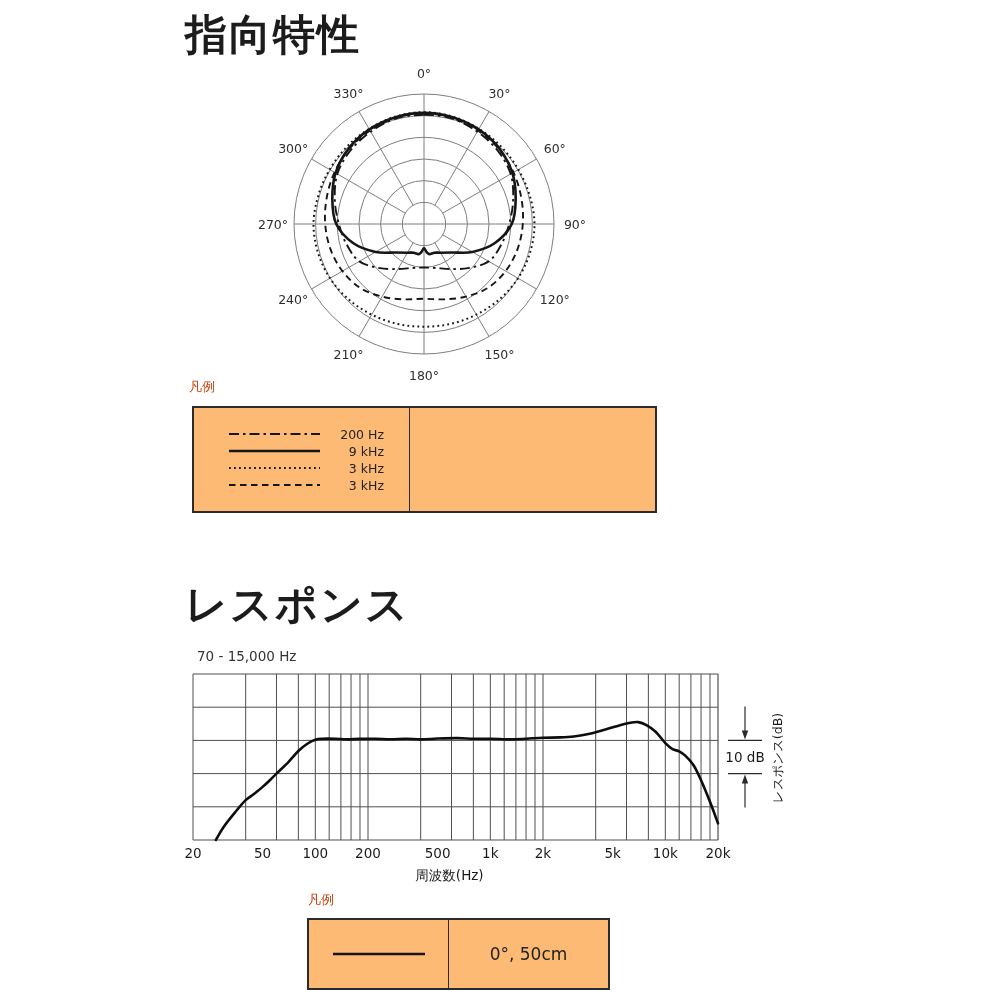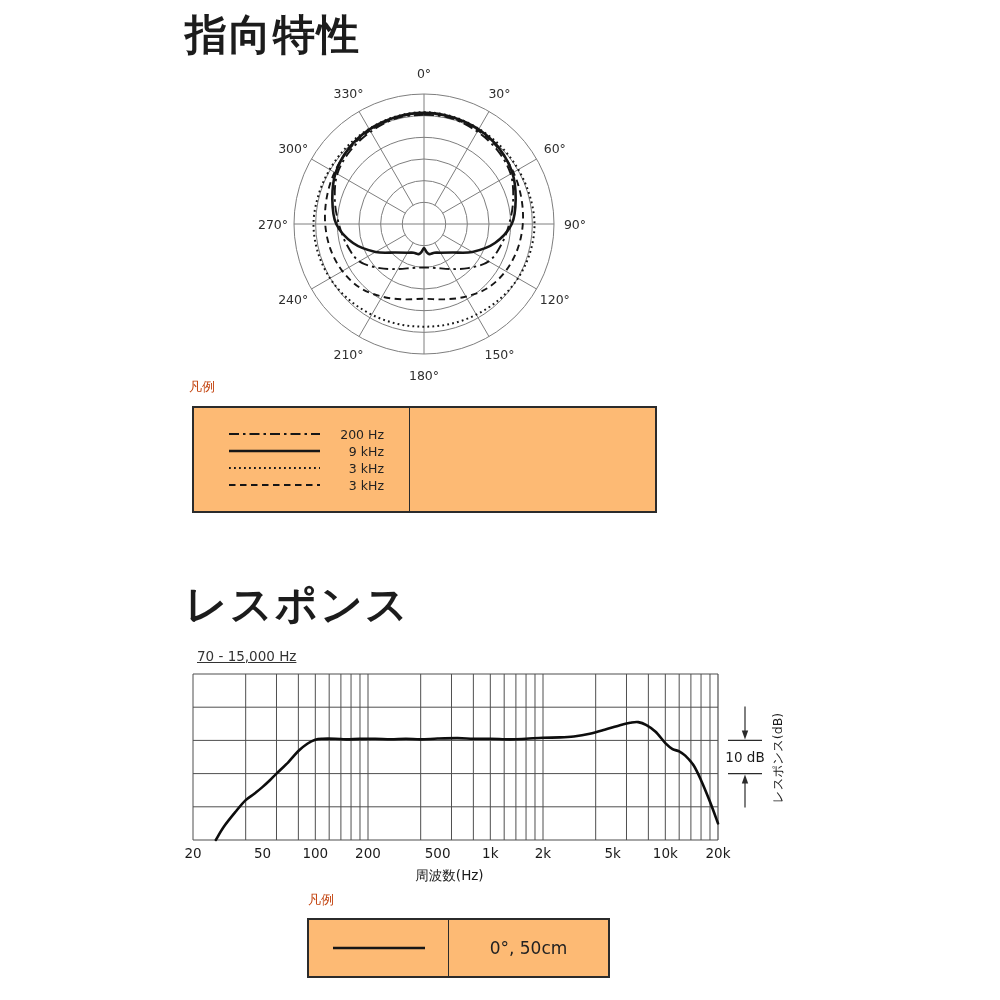--- a/index.html
+++ b/index.html
@@ -1,20 +1,20 @@
 <!DOCTYPE html>
 <html><head>
 <meta charset="utf-8">
 <style>
   html,body{margin:0;padding:0;background:#ffffff;}
   body{width:1000px;height:1000px;position:relative;font-family:"DejaVu Sans","Liberation Sans",sans-serif;color:#1e1e1e;}
   .abs{position:absolute;}
   .section-title{font-size:42px;font-weight:700;letter-spacing:2px;color:#1c1c1c;line-height:1;}
   .legend-caption{font-size:13px;color:#c2410c;}
-  .subtitle{font-size:13.5px;color:#333;text-decoration:underline;}
+  .subtitle{font-size:13.5px;color:#333;}
   .legend-box{border:2px solid #2b2b2b;display:flex;background:#fdba74;box-sizing:border-box;}
   .legend-cell-left{border-right:1.5px solid #2b2b2b;display:flex;flex-direction:column;justify-content:center;box-sizing:border-box;}
   .legend-cell-right{display:flex;align-items:center;justify-content:center;flex:1;box-sizing:border-box;}
   .legend-row{display:flex;align-items:center;height:17px;}
   .legend-row .sample{display:block;}
   .legend-row .lab{font-size:12.5px;color:#222;width:62px;text-align:right;white-space:nowrap;}
   .legend-note{font-size:16px;color:#222;white-space:nowrap;}
   .big-legend-label{font-size:17px;color:#222;white-space:nowrap;}
   svg text{font-family:"DejaVu Sans","Liberation Sans",sans-serif;}
 </style>
@@ -145,21 +145,21 @@
     <line x1="745" y1="706.4" x2="745" y2="736.4" stroke="#2a2a2a" stroke-width="1.2"></line>
     <path d="M745,739.4 L741.8,730.4 L748.2,730.4 Z" fill="#2a2a2a"></path>
     <line x1="745" y1="777.6" x2="745" y2="807.6" stroke="#2a2a2a" stroke-width="1.2"></line>
     <path d="M745,774.6 L741.8,783.6 L748.2,783.6 Z" fill="#2a2a2a"></path>
     <text x="745" y="762" text-anchor="middle" font-size="13.5" fill="#1a1a1a">10 dB</text>
     <text x="782" y="758" text-anchor="middle" font-size="12.5" fill="#1a1a1a" transform="rotate(-90 782 758)">レスポンス(dB)</text>
   </svg>
 
 <div class="abs legend-caption" style="left:308px;top:891px;">凡例</div>
 
-<div class="abs legend-box" style="left:307px;top:918px;width:303px;height:60px;">
+<div class="abs legend-box" style="left:307px;top:918px;width:303px;height:72px;">
   <div class="legend-cell-left" style="width:140px;align-items:center;" id="freq-legend-sample">
       <svg width="96" height="8" class="sample">
         <line x1="2" y1="4" x2="94" y2="4" stroke="#161616" stroke-width="2.5"></line>
       </svg>
     </div>
   <div class="legend-cell-right">
     <span class="big-legend-label" id="freq-legend-label">0°, 50cm</span>
   </div>
 </div>
 

